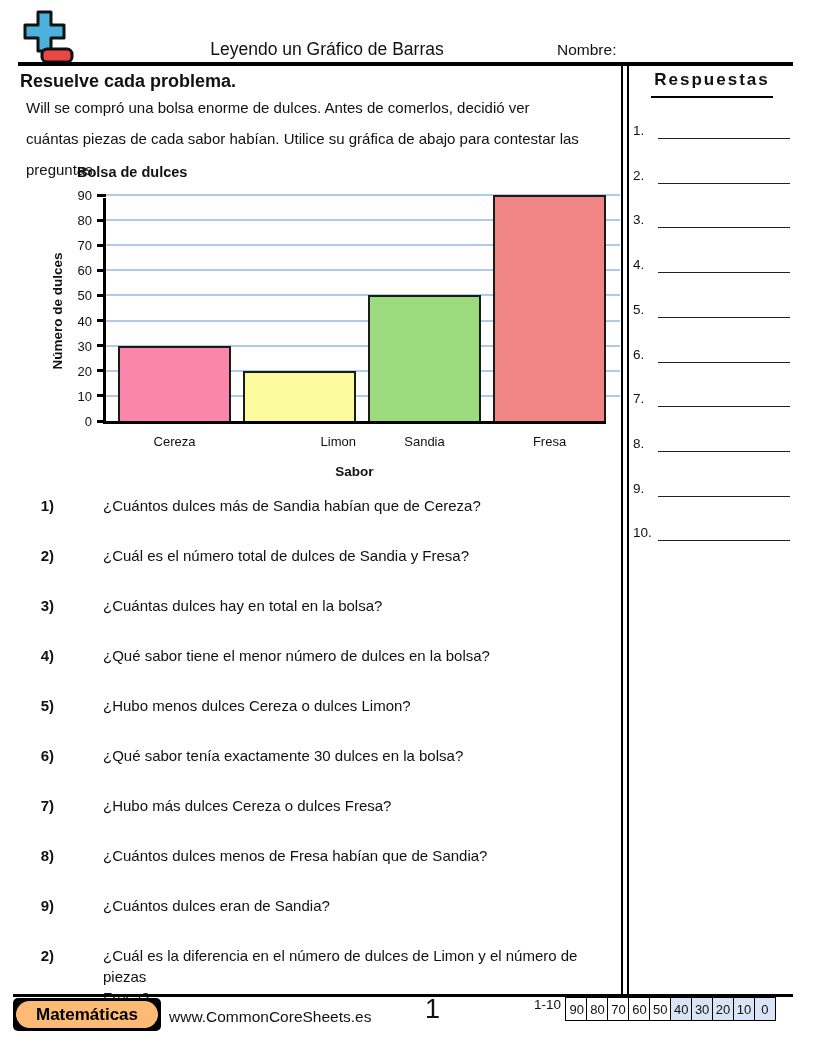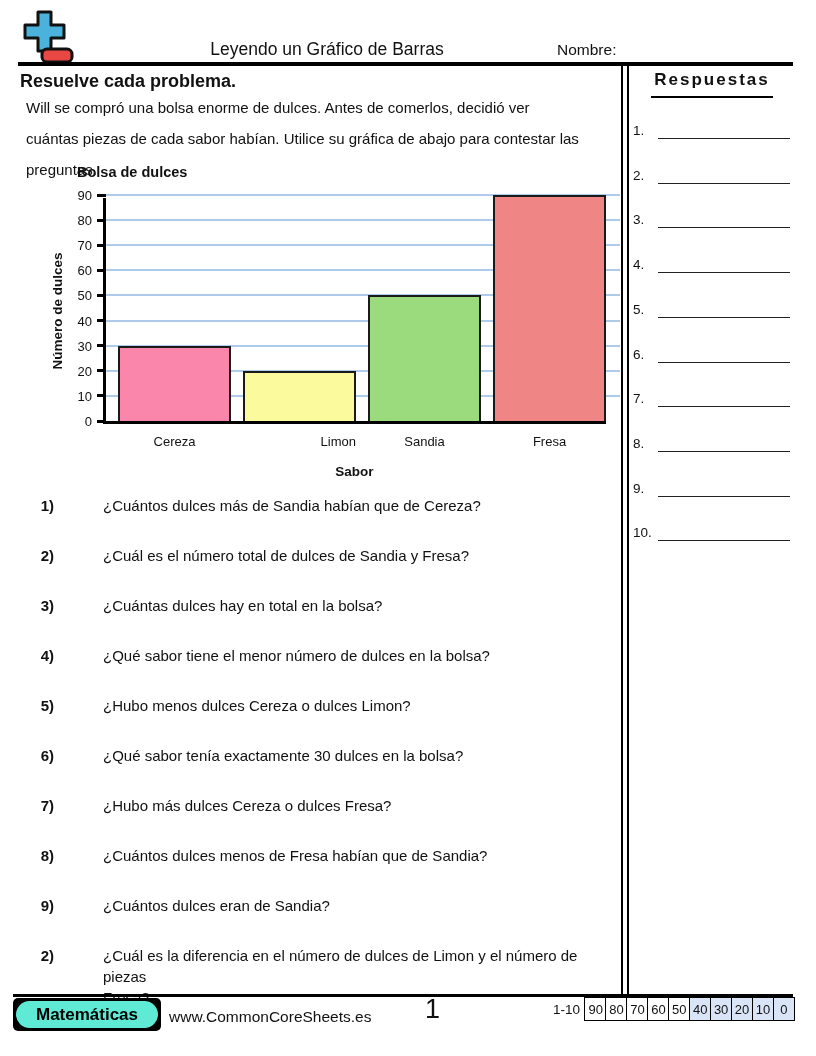--- a/index.html
+++ b/index.html
@@ -47,26 +47,26 @@
   .answers-title { text-align:center; margin-top:3px; }
   .answers-title span { font-size:17px; font-weight:bold; letter-spacing:2px;
     border-bottom:2.2px solid #000; padding:0 3px 7px; }
   .arow { position:absolute; left:0; right:2px; height:20px; }
   .anum { position:absolute; left:1px; bottom:1px; font-size:13.5px; }
   .aline { position:absolute; left:26px; right:0; bottom:0; border-bottom:1.6px solid #222; }
   
   .footer-rule { position:absolute; left:13px; width:780px; top:994px; height:2.5px; background:#000; }
   .badge { position:absolute; left:13px; top:998px; width:148px; height:33px;
     background:#000; border-radius:5px; }
-  .badge-inner { position:absolute; left:3px; right:3px; top:3px; bottom:3px; background:#5eead4;
+  .badge-inner { position:absolute; left:3px; right:3px; top:3px; bottom:3px; background:#fdba74;
     border-radius:15px; display:flex; align-items:center; justify-content:center;
     font-size:17px; font-weight:bold; color:#000; }
   .site { position:absolute; left:169px; top:1008px; font-size:15.5px; }
   .page-num { position:absolute; left:425px; top:994px; font-size:27px; }
-  .score { position:absolute; left:553px; top:997px; display:flex; align-items:center; }
+  .score { position:absolute; left:534px; top:997px; display:flex; align-items:flex-start; }
   .score-label { font-size:13.5px; margin-right:6px; }
   .score-cell { width:22.5px; height:24px; border:1.6px solid #000; margin-left:-1.6px;
     display:flex; align-items:center; justify-content:center; font-size:13px; background:#fff; }
   .score-cell:first-of-type { margin-left:0; }
 </style>
 </head>
 <body>
 
 <div class="page">
 

